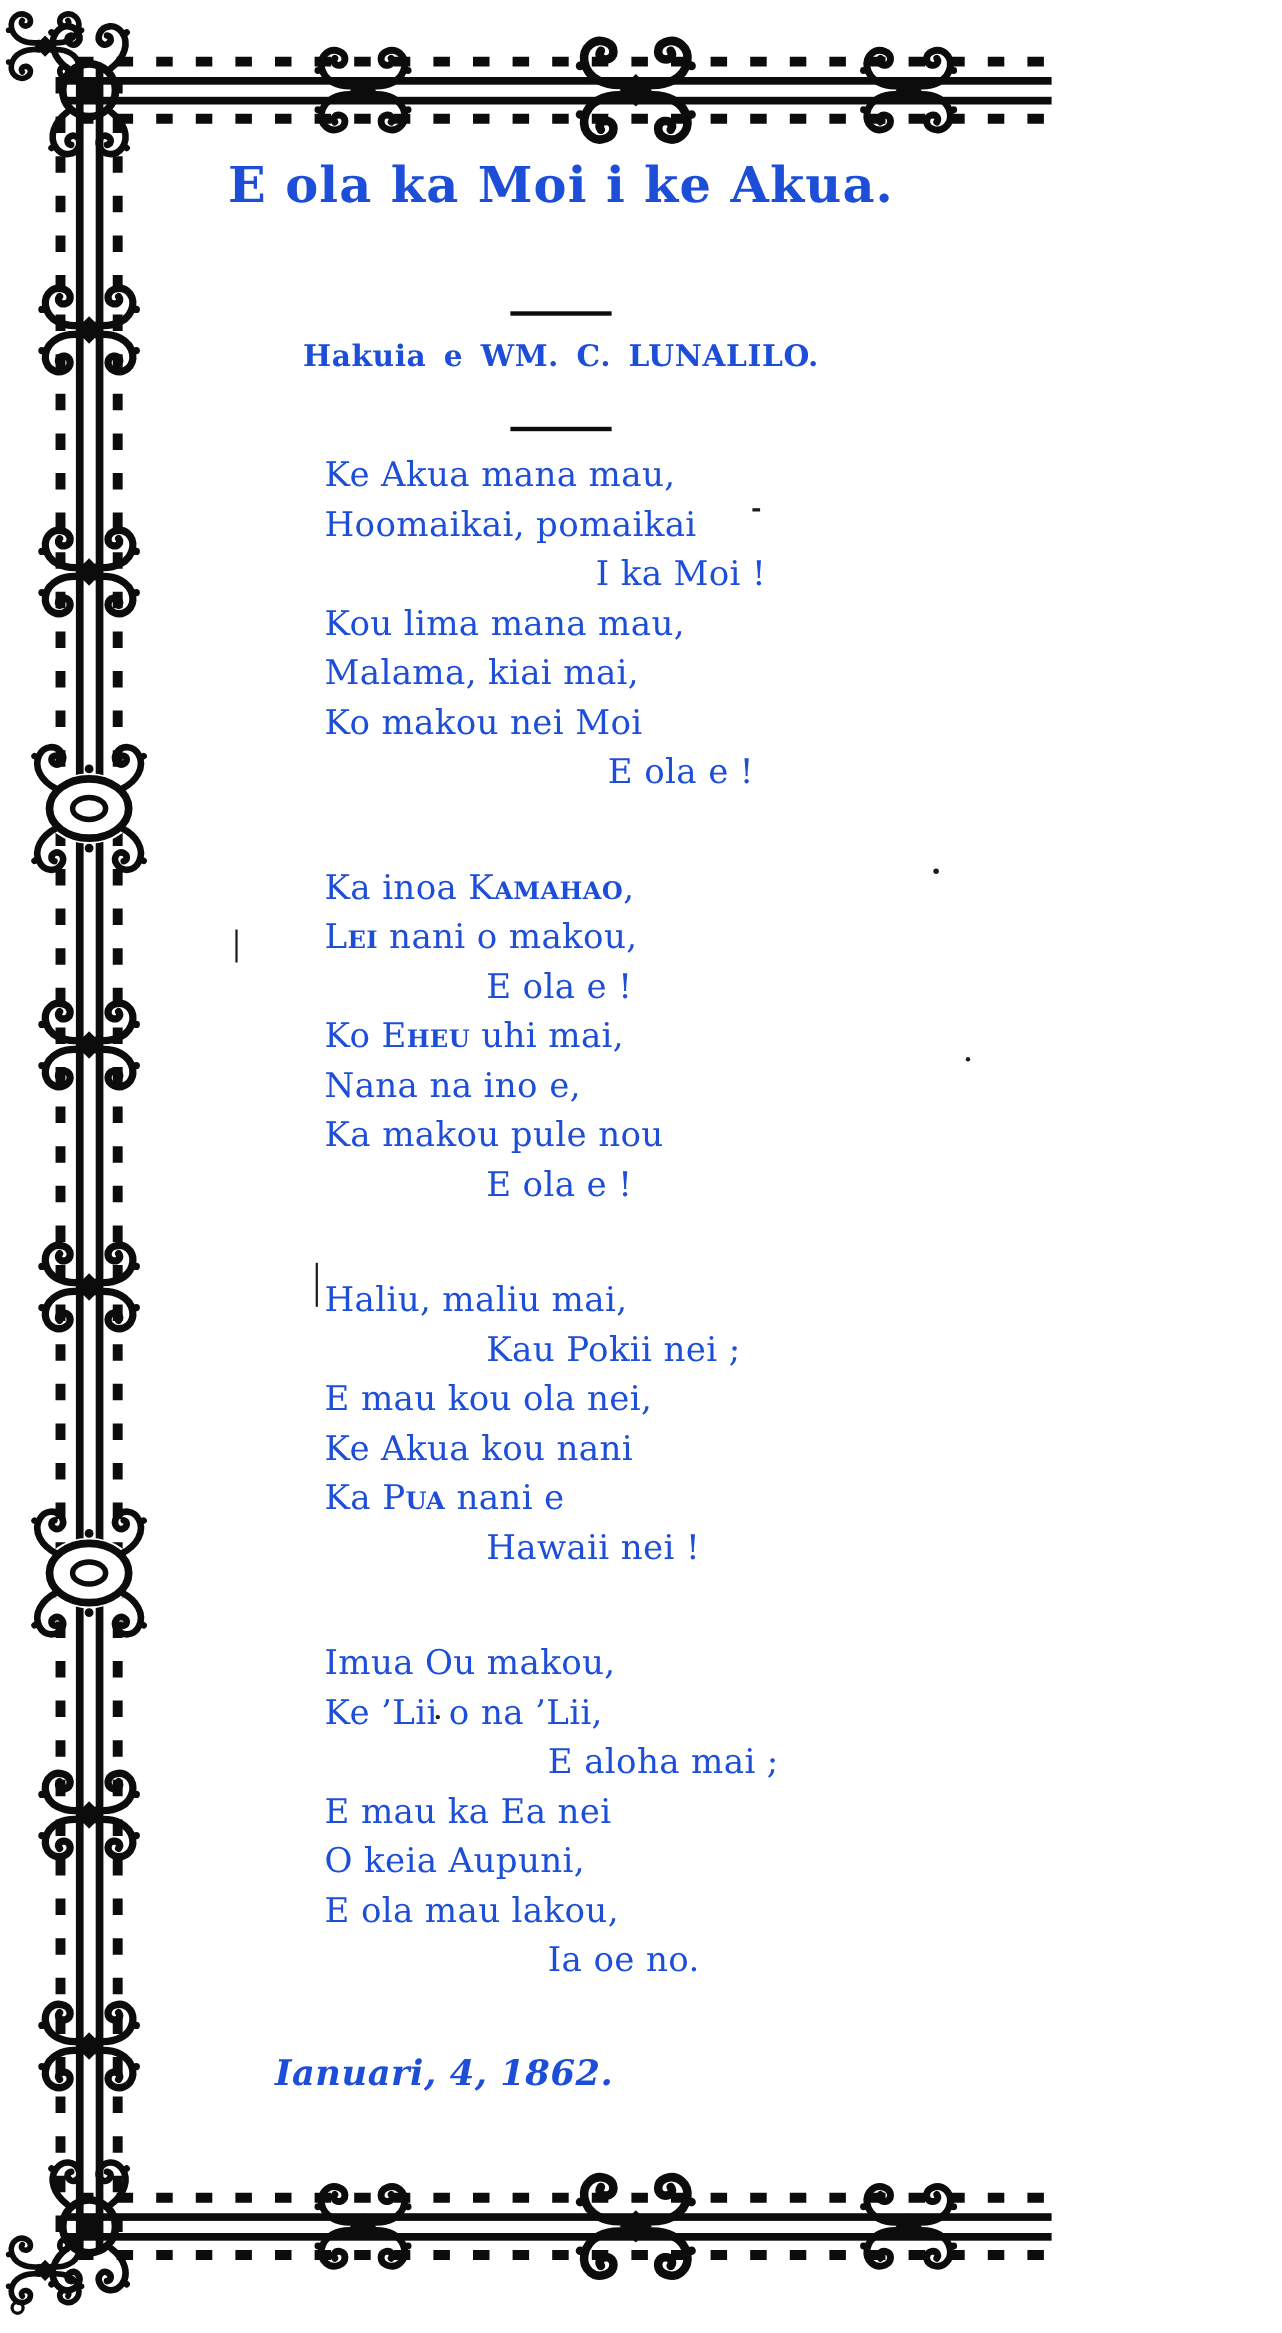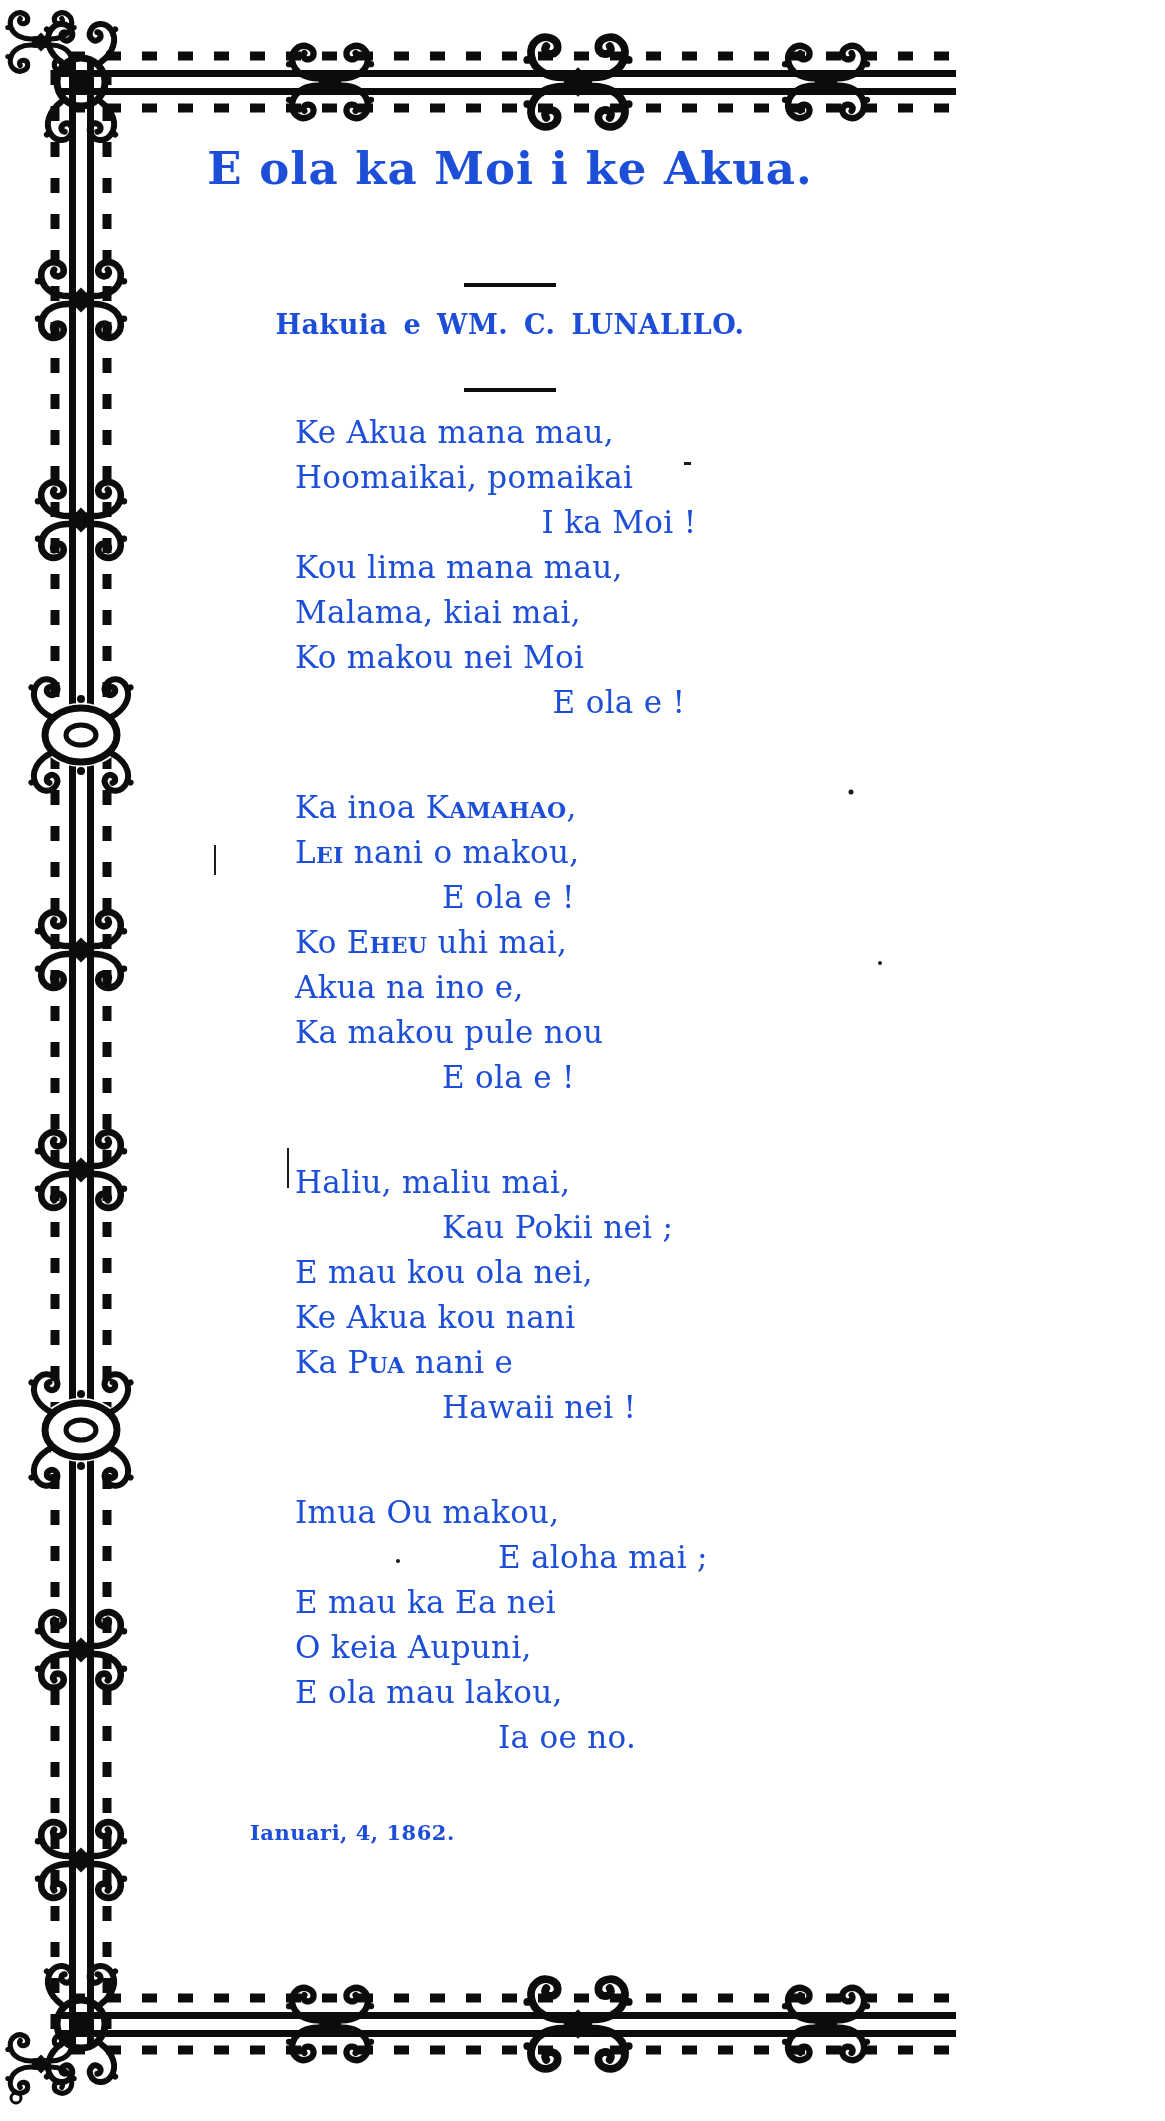--- a/index.html
+++ b/index.html
@@ -26,21 +26,21 @@
   }
   .poem{margin-top:18px;font-size:31px;}
   .stanza{margin:0 0 60px 0;}
   .line{line-height:45px;white-space:pre;letter-spacing:0.3px;}
   .indent-0{margin-left:105px;}
   .indent-1{margin-left:218px;text-align:center;}
   .indent-2{margin-left:252px;}
   .indent-3{margin-left:308px;}
   .sc{font-variant:small-caps;font-weight:bold;}
   .dateline{
-    font-size:21px;font-weight:bold;
+    font-style:italic;font-size:32px;font-weight:bold;
     margin:20px 0 0 60px;letter-spacing:0.5px;
   }
 </style>
 </head>
 <body>
 
 <div class="page">
 
   <svg class="frame" viewBox="0 0 1165 2121" aria-hidden="true">
     <defs>
@@ -163,34 +163,35 @@
           <div class="line indent-0">Kou lima mana mau,</div>
           <div class="line indent-0">Malama, kiai mai,</div>
           <div class="line indent-0">Ko makou nei Moi</div>
           <div class="line indent-1">E ola e !</div>
         </div>
         <div class="stanza">
           <div class="line indent-0">Ka inoa K<span class="sc">amahao</span>,</div>
           <div class="line indent-0">L<span class="sc">ei</span> nani o makou,</div>
           <div class="line indent-2">E ola e !</div>
           <div class="line indent-0">Ko E<span class="sc">heu</span> uhi mai,</div>
-          <div class="line indent-0">Akua na ino e,</div>
+          <div class="line indent-0">Nana na ino e,</div>
           <div class="line indent-0">Ka makou pule nou</div>
           <div class="line indent-2">E ola e !</div>
         </div>
         <div class="stanza">
           <div class="line indent-0">Haliu, maliu mai,</div>
           <div class="line indent-2">Kau Pokii nei ;</div>
           <div class="line indent-0">E mau kou ola nei,</div>
           <div class="line indent-0">Ke Akua kou nani</div>
           <div class="line indent-0">Ka P<span class="sc">ua</span> nani e</div>
           <div class="line indent-2">Hawaii nei !</div>
         </div>
         <div class="stanza">
           <div class="line indent-0">Imua Ou makou,</div>
+          <div class="line indent-0">Ke ’Lii o na ’Lii,</div>
           <div class="line indent-3">E aloha mai ;</div>
           <div class="line indent-0">E mau ka Ea nei</div>
           <div class="line indent-0">O keia Aupuni,</div>
           <div class="line indent-0">E ola mau lakou,</div>
           <div class="line indent-3">Ia oe no.</div>
         </div>
       </div>
     <div class="dateline">Ianuari, 4, 1862.</div>
   </main>
 

